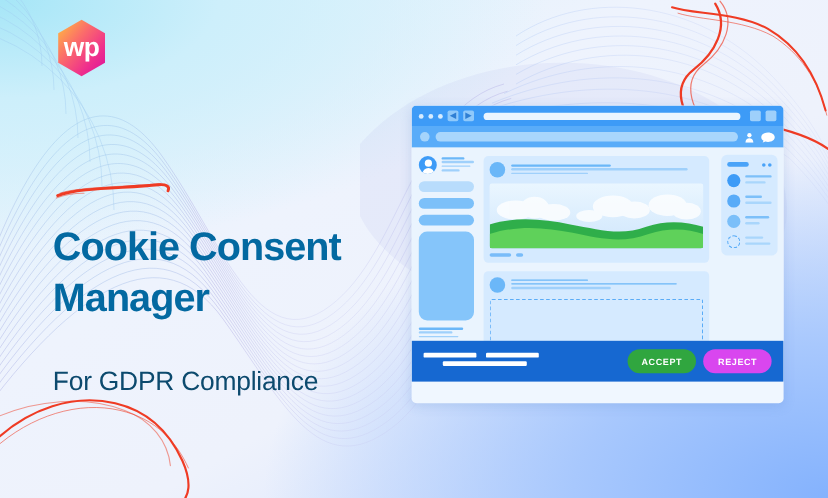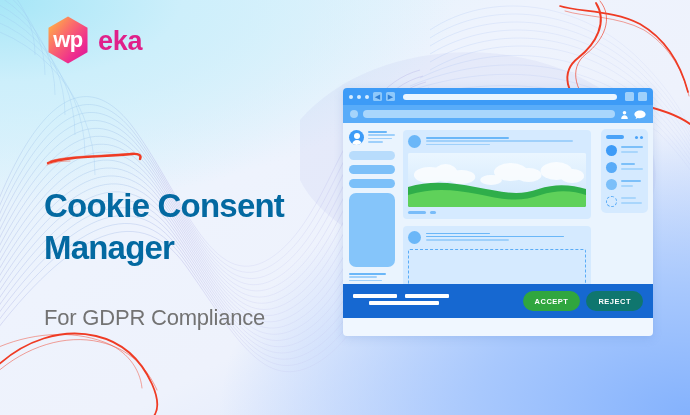--- a/index.html
+++ b/index.html
@@ -37,21 +37,21 @@
   }
   .kicker-underline { position:absolute; left:40px; top:150px; width:120px; height:22px; }
 
   .headline {
     position:absolute; left:44px; top:185px; width:290px;
     font-size:33px; line-height:1.28; font-weight:800; color:#0369a1;
     letter-spacing:-0.8px;
   }
   .subline {
     position:absolute; left:44px; top:305px;
-    font-size:22px; color:#737373; font-weight:400; letter-spacing:-0.2px;
+    font-size:22px; color:#0c4a6e; font-weight:400; letter-spacing:-0.2px;
   }
 
   
   .browser {
     position:absolute; left:343px; top:88px; width:310px; height:248px;
     background:#f0f7ff; border-radius:4px;
     box-shadow:0 2px 10px rgba(60,110,190,.18);
     overflow:hidden;
   }
   .bw-titlebar {
@@ -135,21 +135,21 @@
   .cz-row { display:flex; gap:8px; margin-bottom:3px; }
   .cz-bar { height:4px; background:#fff; border-radius:1px; }
   .cz-b1 { width:44px; } .cz-b2 { width:44px; }
   .cz-b3 { width:70px; margin-left:16px; }
   .btn {
     border-radius:11px; height:20px; display:flex; align-items:center;
     justify-content:center; color:#fff; font-size:7.5px; font-weight:700;
     letter-spacing:0.5px; padding:0 12px;
   }
   .btn-accept { background:#30a63f; }
-  .btn-reject { background:#0f766e; }
+  .btn-reject { background:#d946ef; }
 </style>
 </head>
 <body>
 
 <div class="bg-layer">
   <svg width="690" height="415" viewBox="0 0 690 415">
     <defs>
       <linearGradient id="wg" x1="0" y1="0" x2="1" y2="1">
         <stop offset="0%" stop-color="#8fd9f0" stop-opacity=".55"></stop>
         <stop offset="45%" stop-color="#b3aee3" stop-opacity=".62"></stop>
@@ -236,21 +236,20 @@
             <stop offset="0%" stop-color="#ffc13c"></stop>
             <stop offset="38%" stop-color="#fb6d6a"></stop>
             <stop offset="72%" stop-color="#ef2f8d"></stop>
             <stop offset="100%" stop-color="#d8119b"></stop>
           </linearGradient>
         </defs>
         <path d="M26 2.5 L45.5 13.8 L45.5 38.2 L26 49.5 L6.5 38.2 L6.5 13.8 Z" fill="url(#hexg)" stroke="none"></path>
       </svg>
       <span class="logo-wp">wp</span>
     </div>
-    <span class="logo-eka">eka</span>
   </div>
 
 
   <div class="kicker-underline">
     <svg viewBox="0 0 120 22" width="120" height="22" fill="none">
       <path d="M8,13 C26,6 64,7 92,4 C98,3.4 102,5 100,9" stroke="#ef3b24" stroke-width="2.4" stroke-linecap="round"></path>
       <path d="M10,11 C28,5 66,6 94,3" stroke="#ef3b24" stroke-width=".9" opacity=".6" stroke-linecap="round"></path>
       <path d="M7,15 C14,12 22,11 30,11" stroke="#ef3b24" stroke-width=".9" opacity=".5" stroke-linecap="round"></path>
     </svg>
   </div>

